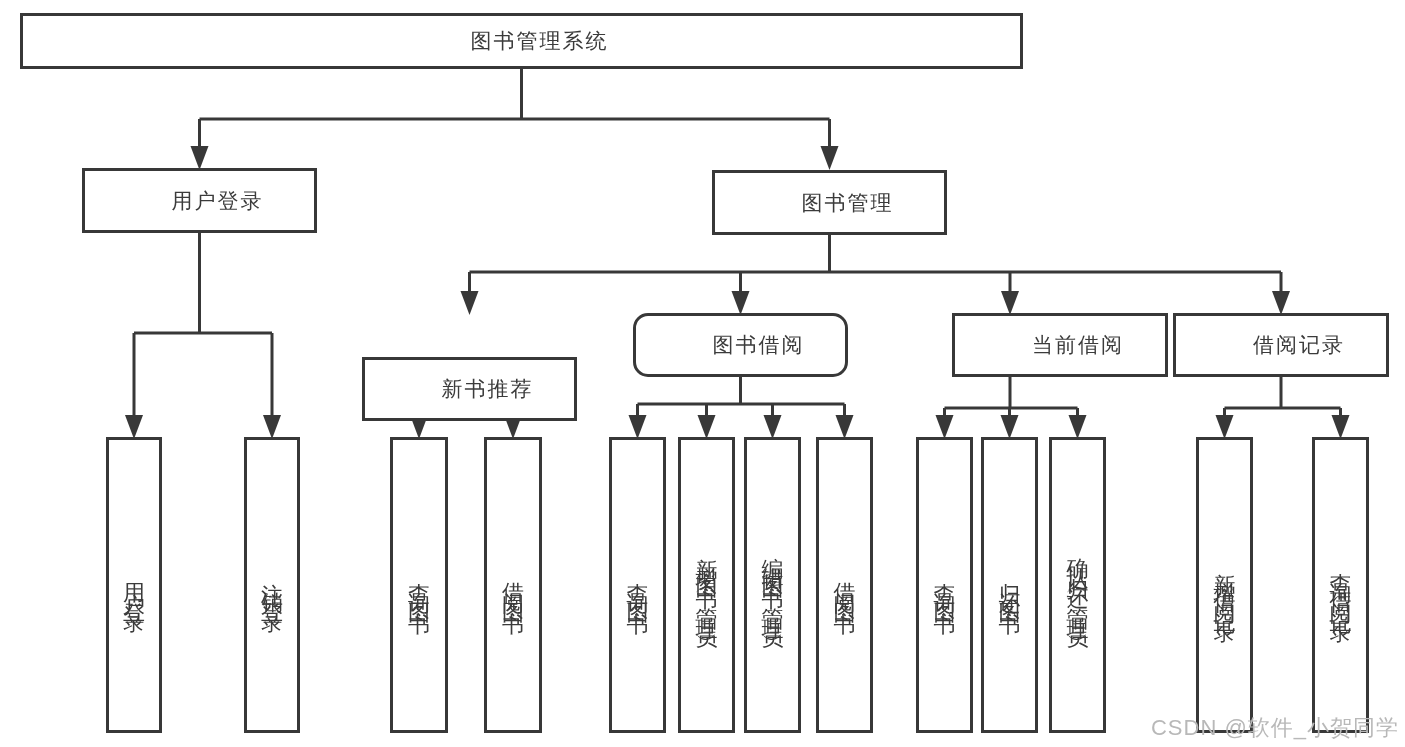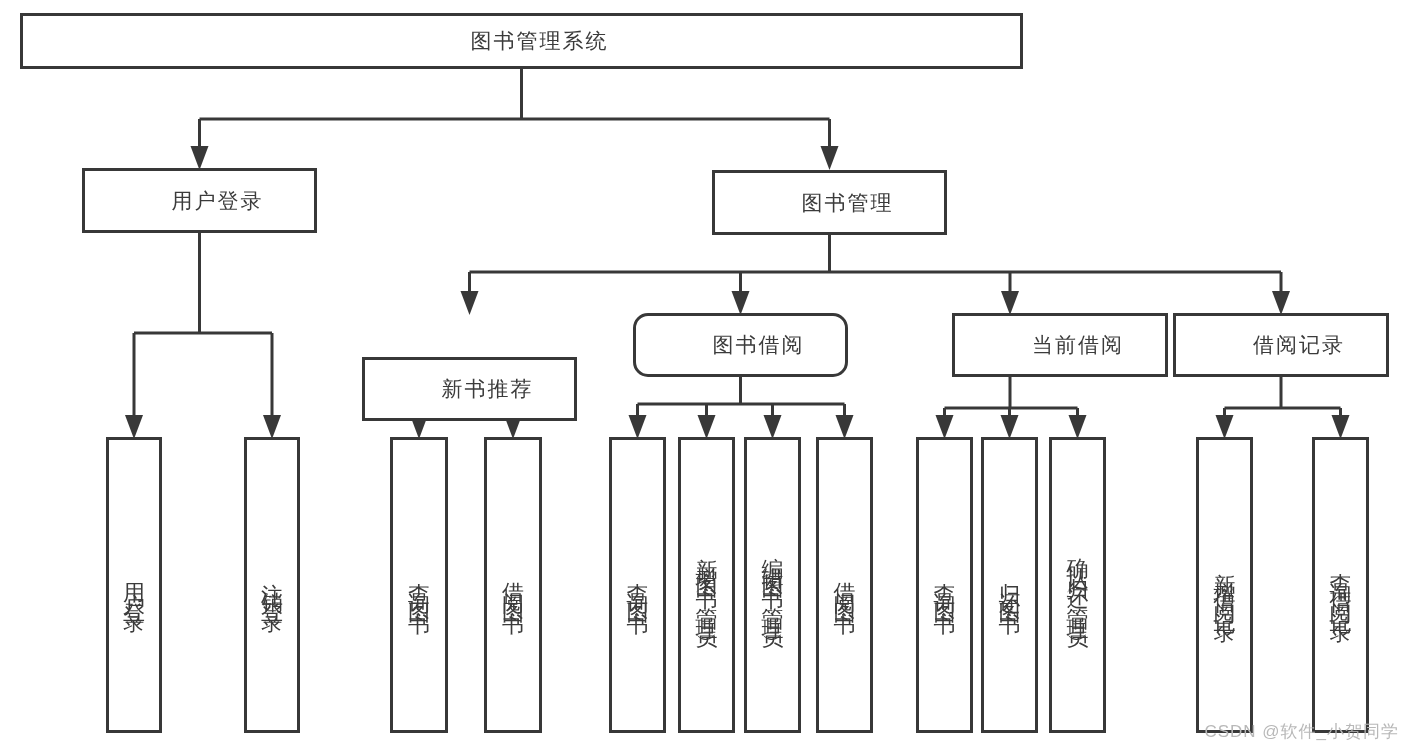--- a/index.html
+++ b/index.html
@@ -15,21 +15,21 @@
     color:#3b3b3b;
   }
   .branch{font-size:21px;letter-spacing:2px;font-weight:400;padding-left:36px;}
   .leaf .vtext{
     writing-mode:vertical-rl;text-orientation:mixed;
     font-size:22px;letter-spacing:10px;line-height:1.1;
     display:block;white-space:nowrap;
   }
   .watermark{
     position:absolute;right:6px;bottom:4px;
-    font-size:17px;color:#b8b8b8;letter-spacing:1px;
+    font-size:22px;color:#b8b8b8;letter-spacing:1px;
   }
 </style>
 </head>
 <body>
 
 <div class="stage">
 
   <svg class="wires" width="1405" height="747" id="wires">
       <path d="M521.5,69L521.5,119M199.5,119L829.5,119M199.5,119L199.5,151M829.5,119L829.5,151M829.5,233L829.5,272M469.5,272L1281,272M469.5,272L469.5,296M740.5,272L740.5,296M1010,272L1010,296M1281,272L1281,296M199.5,233L199.5,333M134,333L272,333M134,333L134,420M272,333L272,420M469.5,377L469.5,408M419,408L513,408M419,408L419,420M513,408L513,420M740.5,377L740.5,404M637.5,404L844.5,404M637.5,404L637.5,420M706.5,404L706.5,420M772.5,404L772.5,420M844.5,404L844.5,420M1010,377L1010,408M944.5,408L1077.5,408M944.5,408L944.5,420M1009.5,408L1009.5,420M1077.5,408L1077.5,420M1281,377L1281,408M1224.5,408L1340.5,408M1224.5,408L1224.5,420M1340.5,408L1340.5,420" fill="none" stroke="#383838" stroke-width="3"></path>
       <polygon points="190.5,146 208.5,146 199.5,170" fill="#383838"></polygon>

